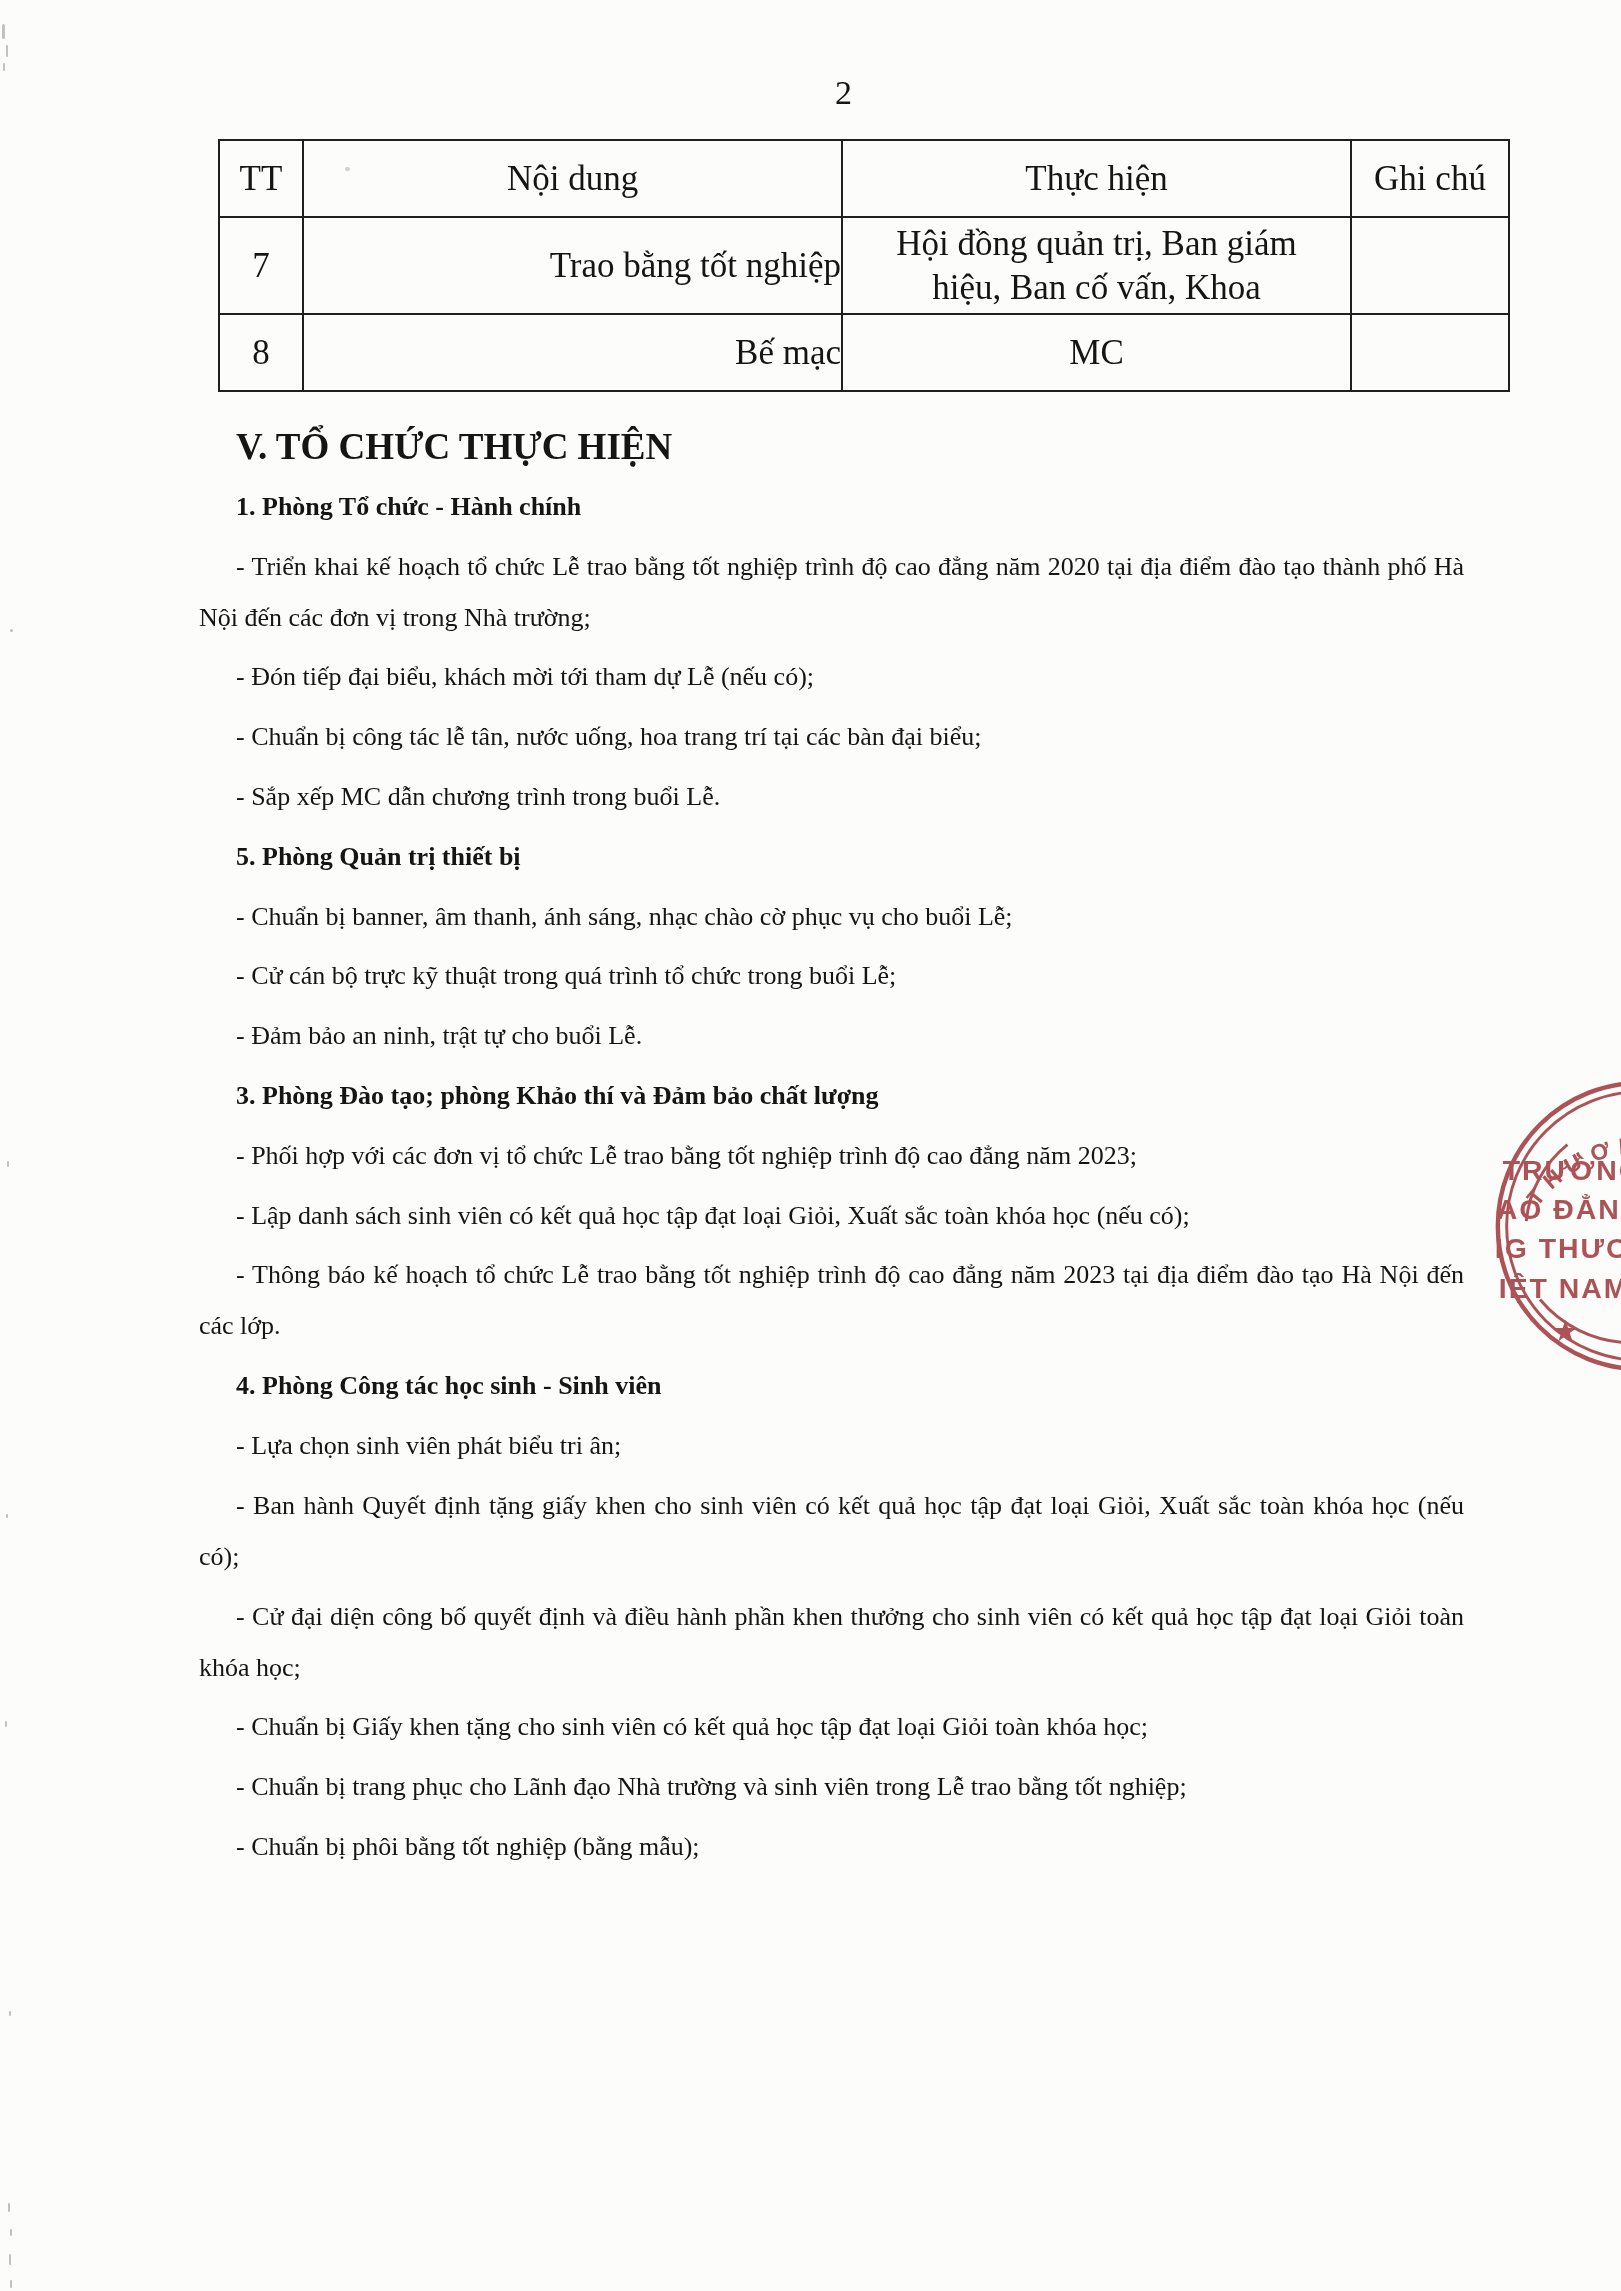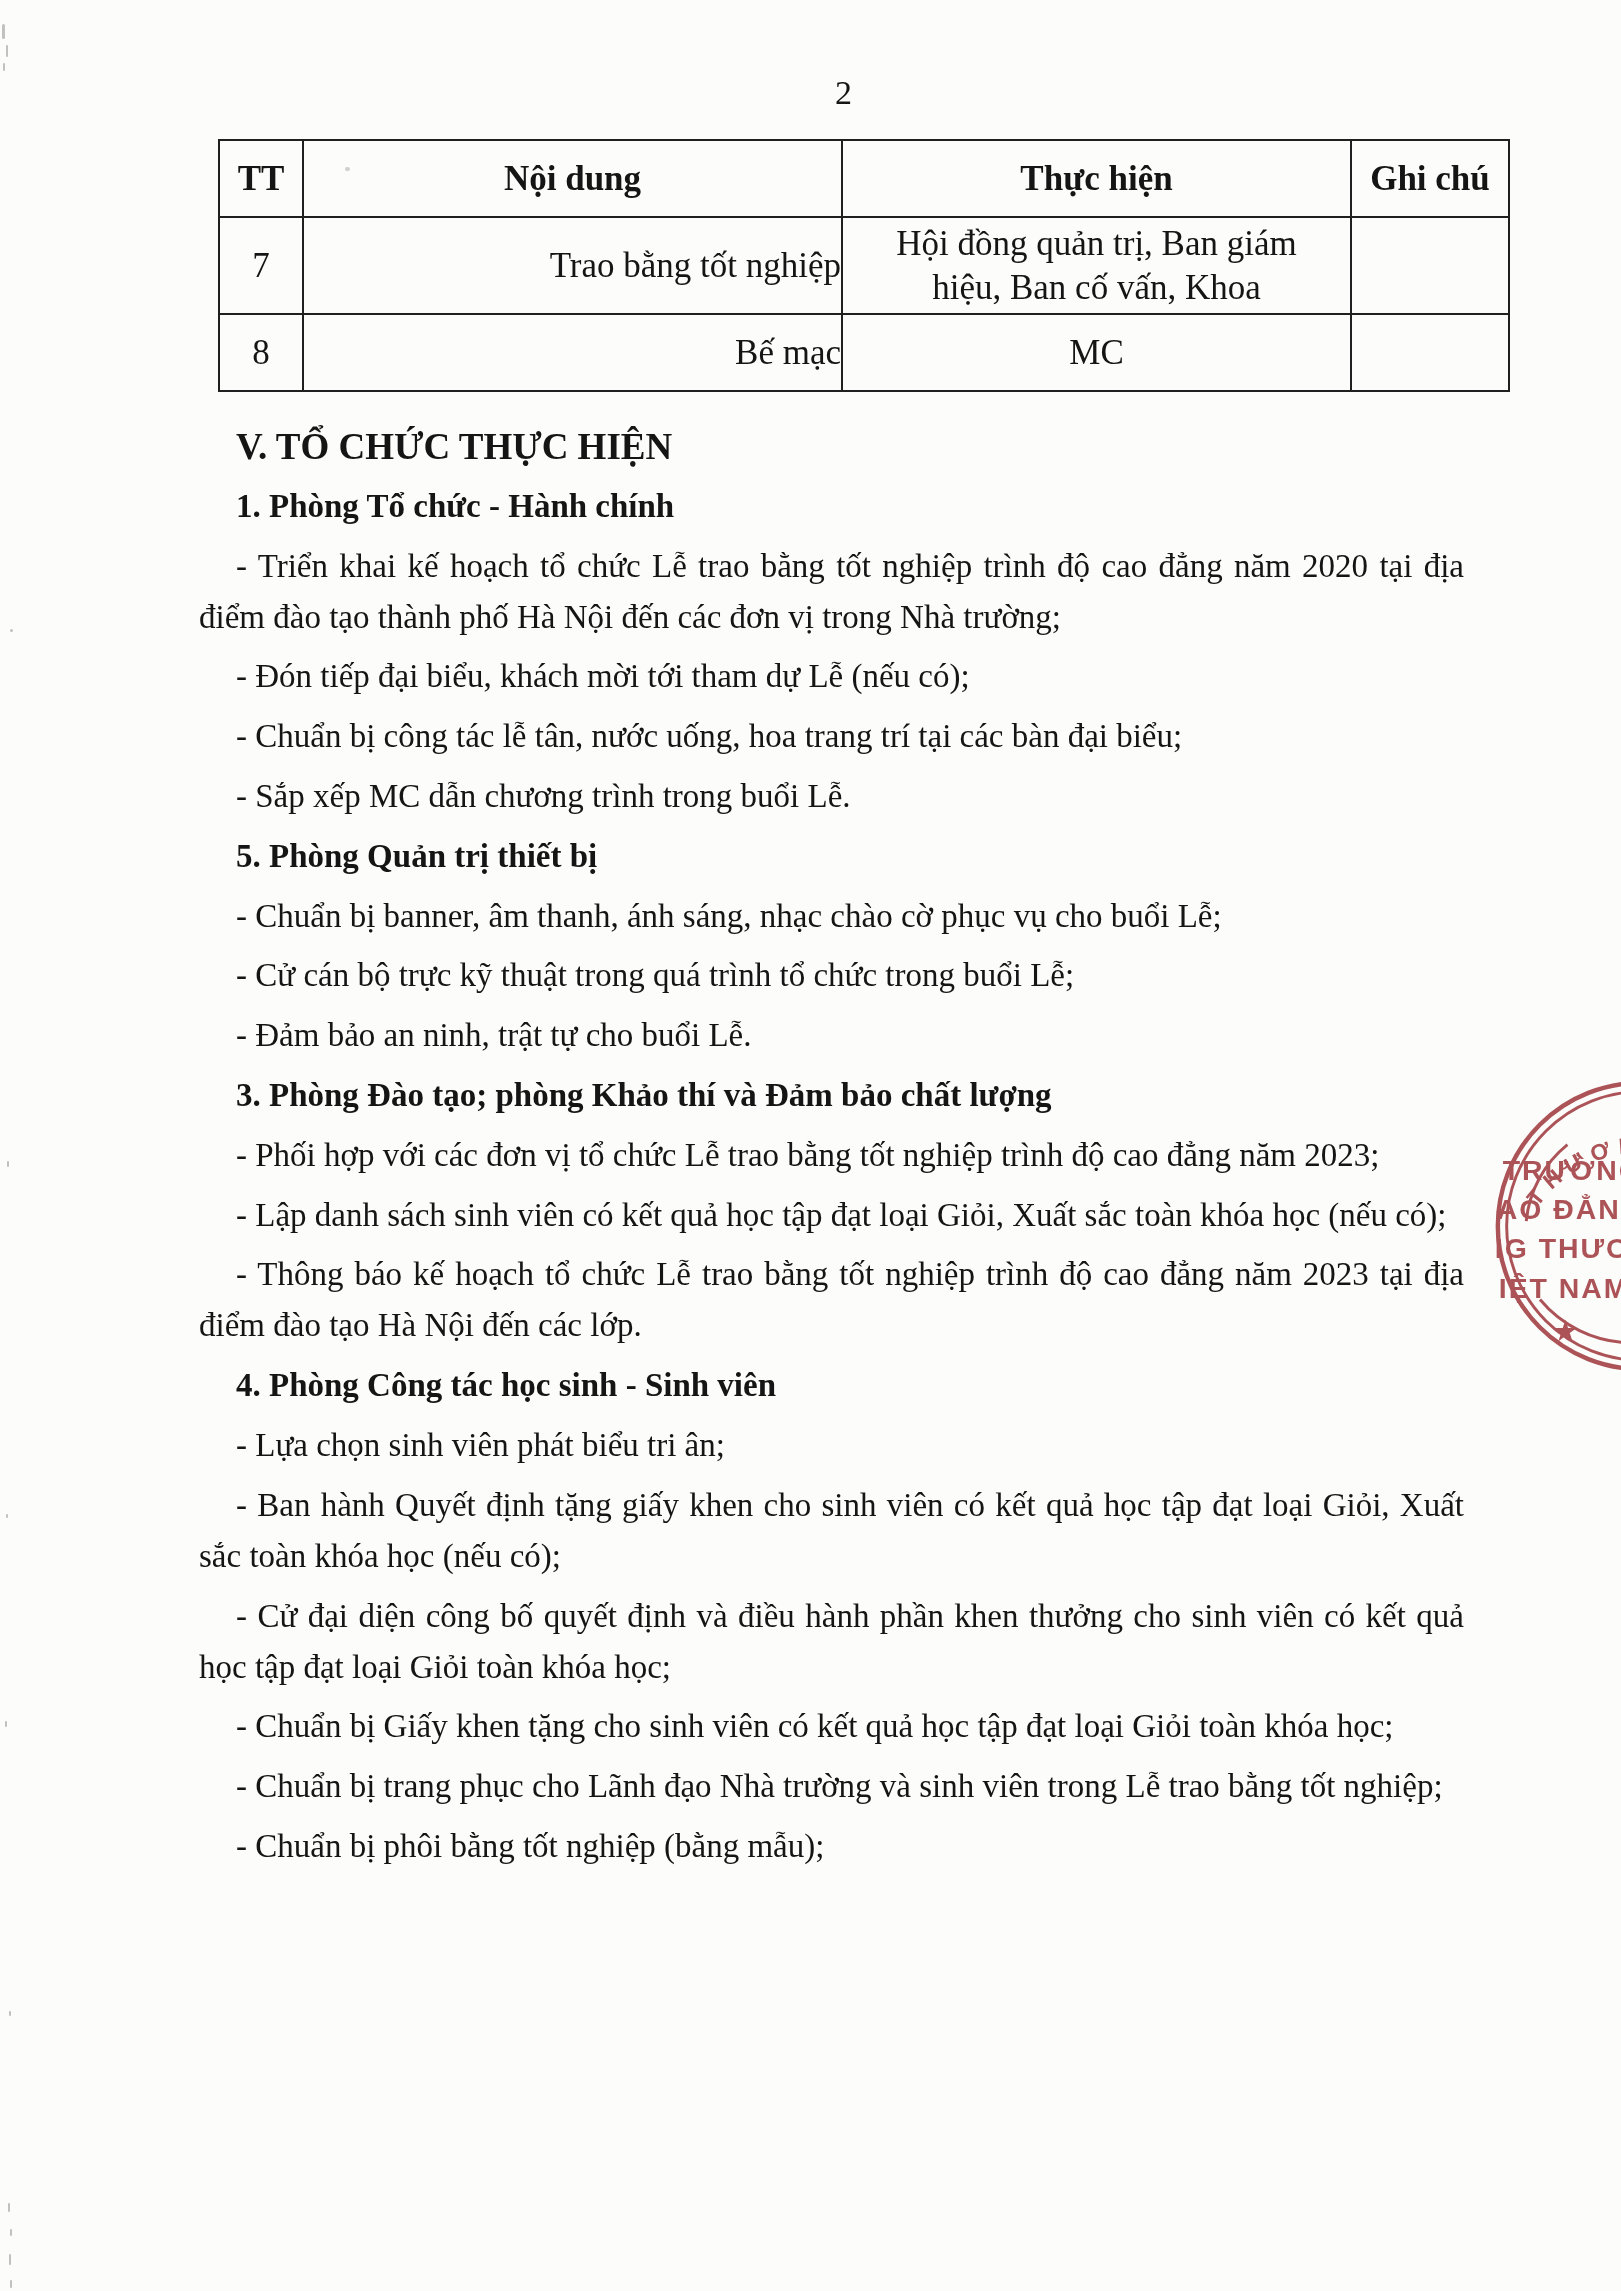--- a/index.html
+++ b/index.html
@@ -26,35 +26,35 @@
     width: 1290px;
     border-collapse: collapse;
     table-layout: fixed;
     font-size: 35px;
   }
   .program-table th, .program-table td {
     border: 2.9px solid #202020;
     vertical-align: middle;
     padding: 0;
   }
-  .program-table th { font-weight: 700; text-align: center; height: 75px; }
+  .program-table th { font-weight: 400; text-align: center; height: 75px; }
   .row-7 td { height: 95px; }
   .row-8 td { height: 75px; }
   td.c-tt { text-align: center; }
   td.c-nd { text-align: right; padding-left: 25.5px; }
   td.c-th { text-align: center; line-height: 44px; padding: 0 15.7px; }
   .content {
     position: absolute;
     left: 199px;
     top: 421px;
     width: 1265px;
   }
   .content p, .content h2, .content h3 {
     margin: 0 0 8.8px 0;
-    font-size: 33px;
+    font-size: 26px;
     line-height: 51px;
     font-weight: 400;
   }
   .section-title { font-weight: 700 !important; font-size: 37px !important; padding-left: 37px; }
   .sub-heading   { font-weight: 700 !important; padding-left: 37px; }
   .para { text-align: justify; text-indent: 37px; }
   .stamp {
     position: absolute;
     left: 1489px;
     top: 1074px;

